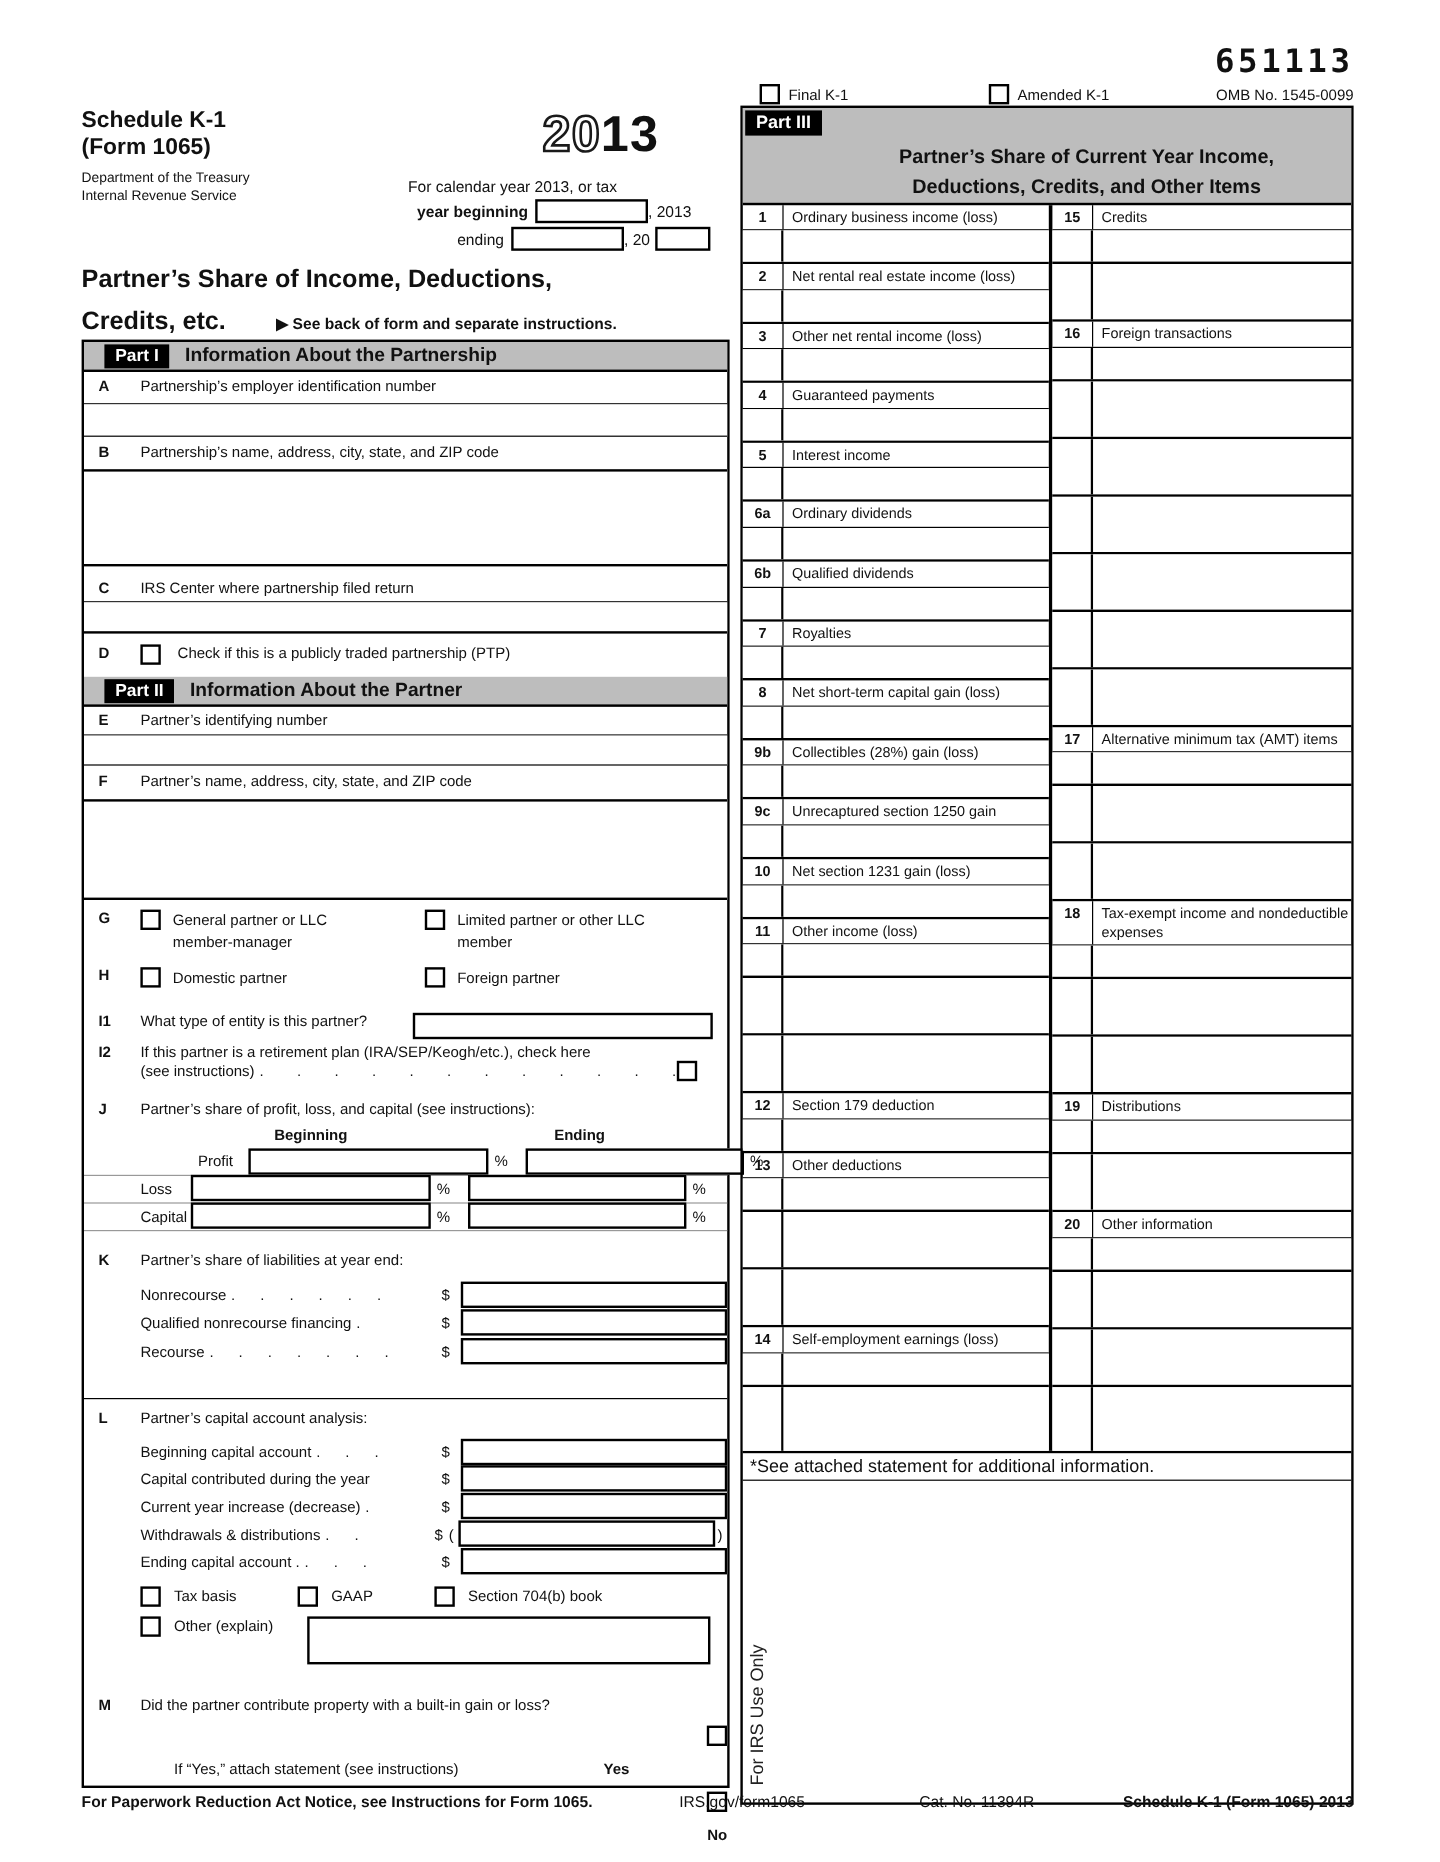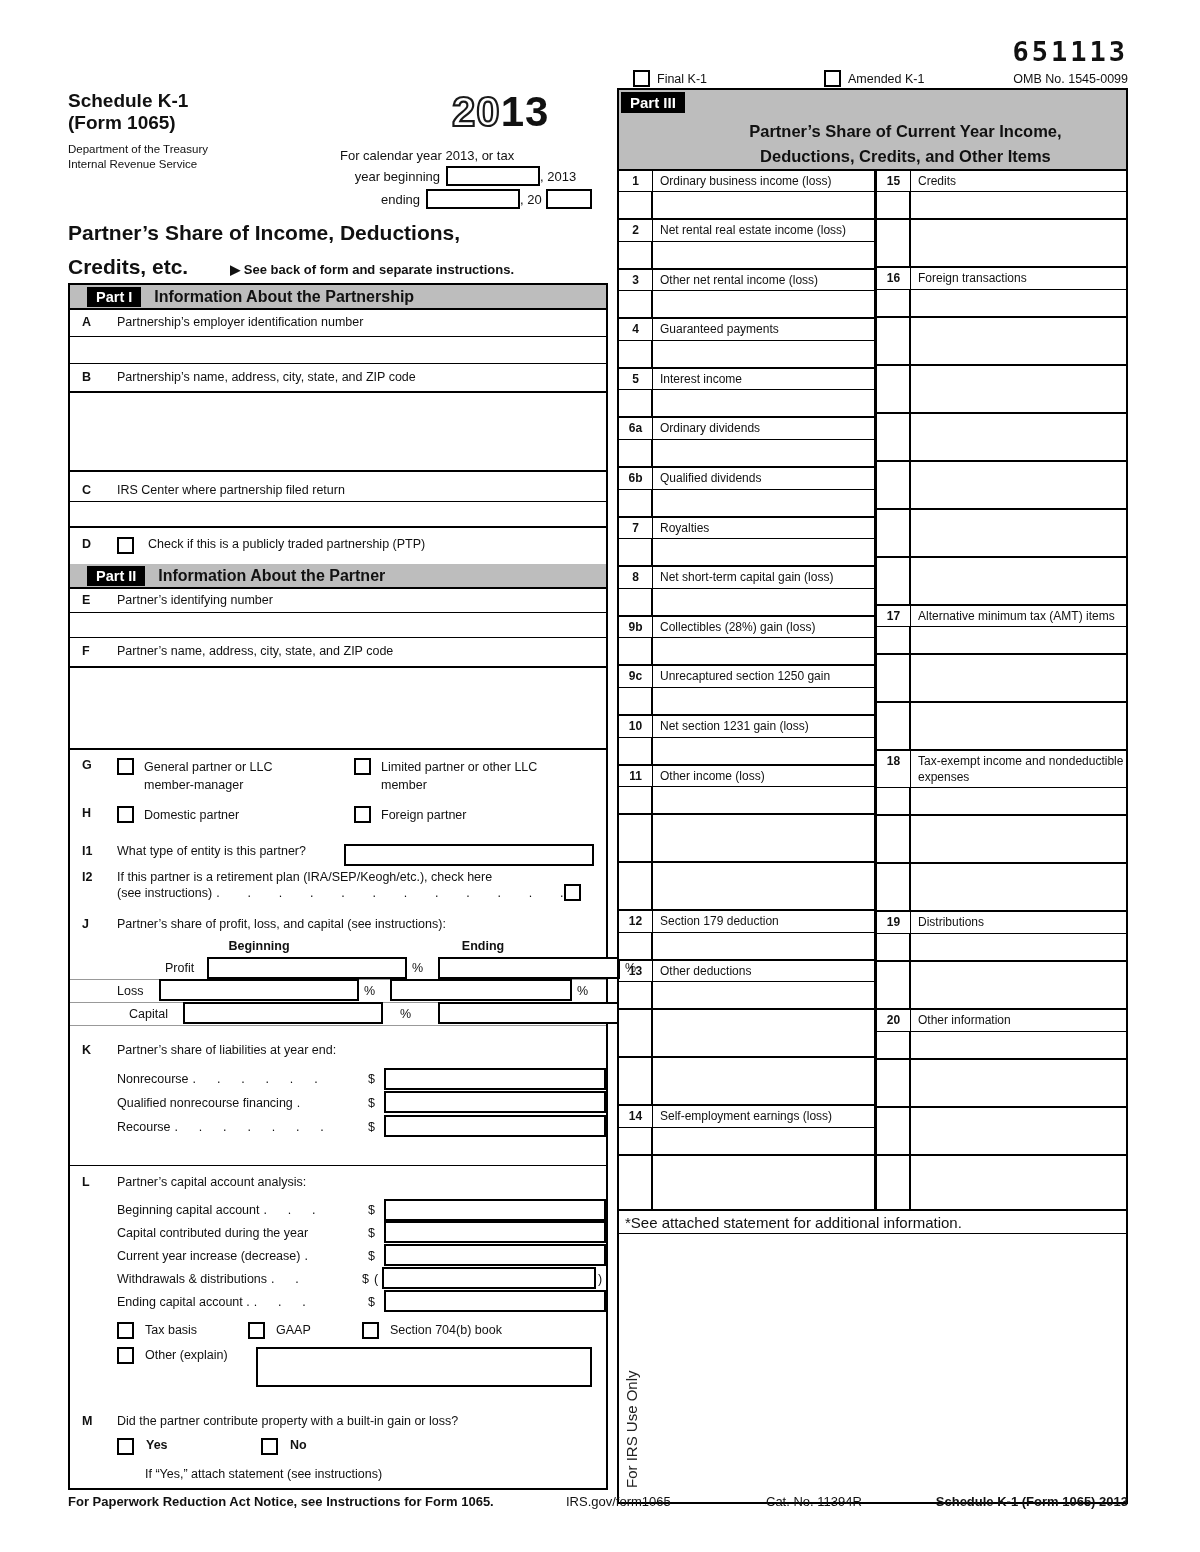--- a/index.html
+++ b/index.html
@@ -92,21 +92,21 @@
       <div>Department of the Treasury</div>
       <div>Internal Revenue Service</div>
     </div>
   </div>
 
   <div class="year"><span class="yr-outline">20</span><span class="yr-bold">13</span></div>
 
   <div class="calblock">
     <div>For calendar year 2013, or tax</div>
     <div class="cl">
-      <span class="lbl" style="width:100px;">year beginning</span>
+      <span class="lbl" style="width:100px;font-weight:bold;">year beginning</span>
       <span class="box" style="width:94px;margin-left:6px;"></span>
       <span>, 2013</span>
     </div>
     <div class="cl">
       <span class="lbl" style="width:80px;">ending</span>
       <span class="box" style="width:94px;margin-left:6px;"></span>
       <span>, 20</span>
       <span class="box" style="width:46px;margin-left:4px;"></span>
     </div>
   </div>
@@ -237,21 +237,21 @@
         <span class="pct">%</span>
       </div>
       <div class="jk-row" style="border-bottom:1px solid #999;">
         <span style="width:47px;flex:none;"></span>
           <span style="width:42px;flex:none;">Loss</span>
         <span class="jbox" style="width:200px;margin-top:-2px;"></span>
         <span class="pct">%</span>
         <span class="jbox" style="width:182px;margin-top:-2px;"></span>
         <span class="pct">%</span>
       </div>
-      <div class="jk-row" style="border-bottom:1px solid #999;gap:12px;">
+      <div class="jk-row" style="border-bottom:1px solid #999;">
         <span style="width:47px;flex:none;"></span>
           <span style="width:42px;flex:none;">Capital</span>
         <span class="jbox" style="width:200px;margin-top:-2px;"></span>
         <span class="pct">%</span>
         <span class="jbox" style="width:182px;margin-top:-2px;"></span>
         <span class="pct">%</span>
       </div>
     </div>
 
     <div style="height:112px;flex:none;box-sizing:border-box;padding-top:6px;">
@@ -340,21 +340,21 @@
         <span style="width:100px;padding-top:1px;">Other (explain)</span>
         <span class="fillbox" style="flex:1;height:40px;border:2px solid #000;box-sizing:border-box;margin-right:14px;"></span>
       </div>
     </div>
 
     <div style="flex:1;box-sizing:border-box;padding-top:8px;">
       <div class="lrow" style="height:24px;">
         <span class="letter">M</span>
         <span>Did the partner contribute property with a built-in gain or loss?</span>
       </div>
-      <div class="lrow" style="height:26px;align-items:flex-start;padding-left:47px;gap:12px;">
+      <div class="lrow" style="height:26px;align-items:flex-end;padding-left:47px;gap:12px;flex-direction:column;">
         <span class="cb"></span>
         <span style="font-weight:bold;width:103px;">Yes</span>
         <span class="cb"></span>
         <span style="font-weight:bold;">No</span>
       </div>
       <div class="lrow" style="padding-left:75px;padding-top:3px;">
         <span>If “Yes,” attach statement (see instructions)</span>
       </div>
     </div>
   </div>

